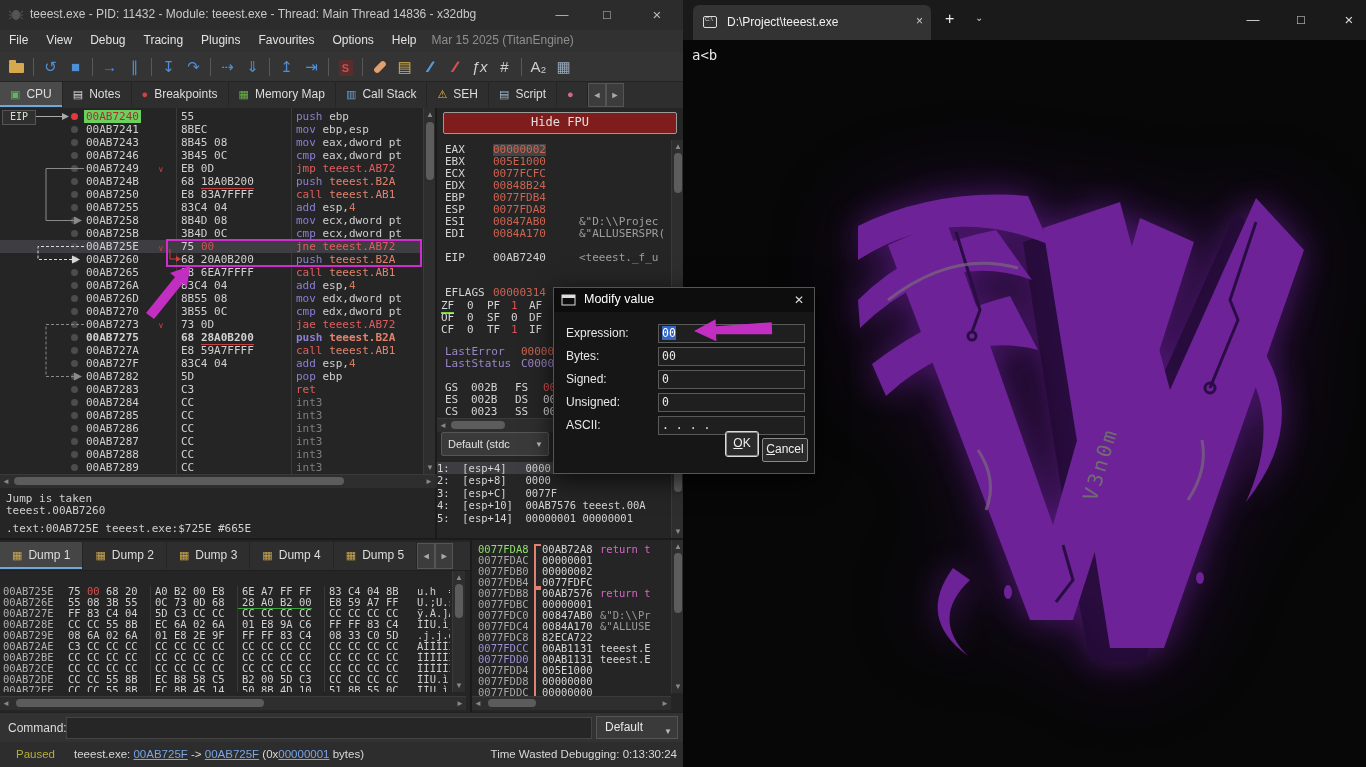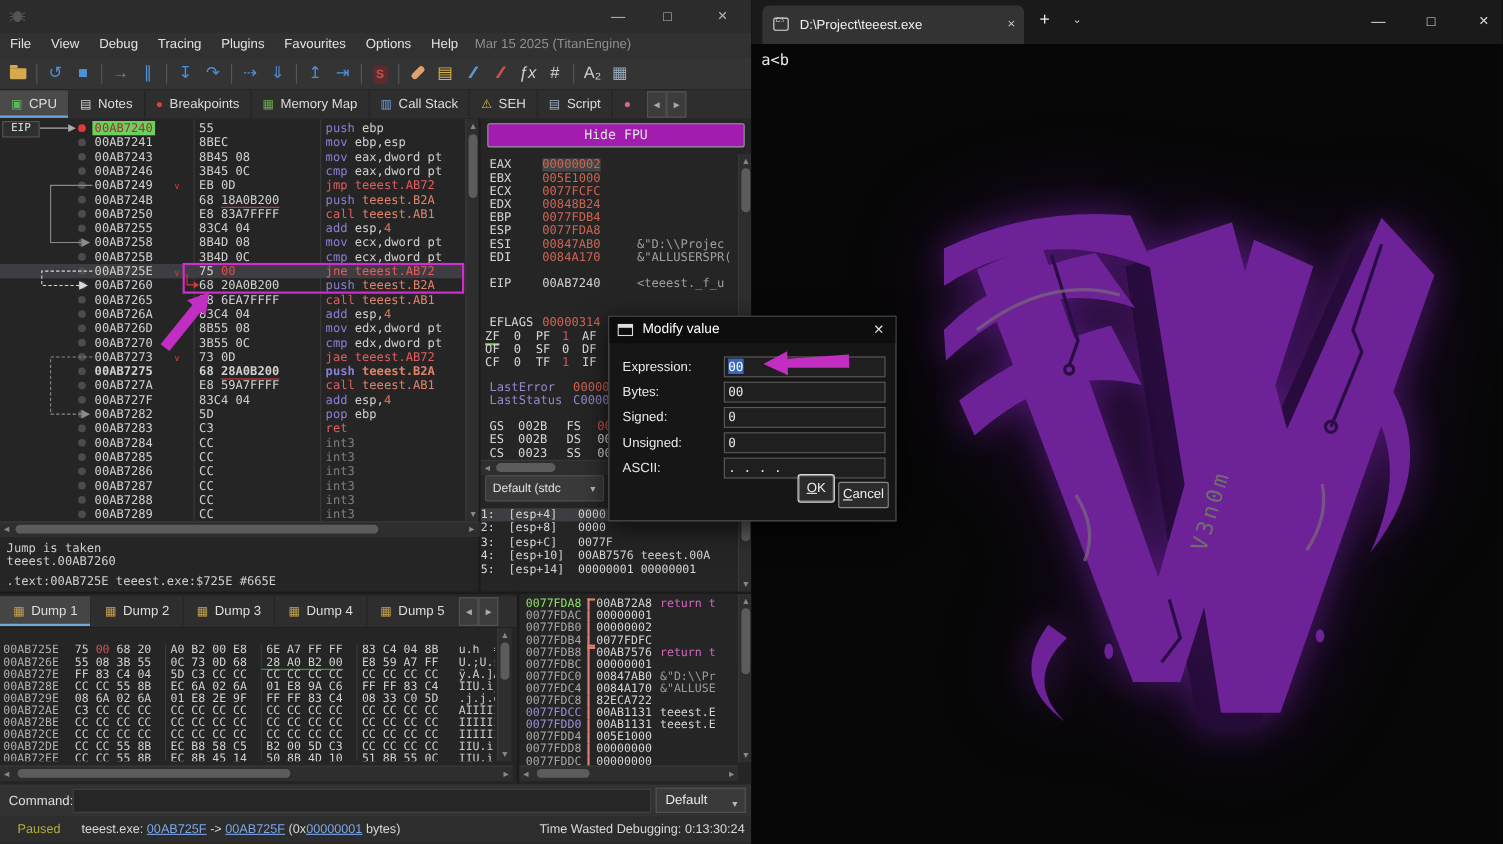--- a/index.html
+++ b/index.html
@@ -45,21 +45,21 @@
   .sb-v{position:absolute;width:12px;background:#2e2e2e;border-left:1px solid #3a3a3a;}
   .sb-h{position:absolute;height:13px;background:#2e2e2e;border-top:1px solid #3a3a3a;}
   .sb-th-v{position:absolute;left:2px;width:8px;border-radius:4px;background:#5c5c5c;}
   .sb-th-h{position:absolute;top:2px;height:8px;border-radius:4px;background:#5c5c5c;}
   .sb-ar{position:absolute;color:#888;font-size:8px;line-height:13px;width:12px;text-align:center;}
   #infobox{position:absolute;left:0;top:487px;width:435px;height:51px;background:#252526;border-right:2px solid #1b1b1b;border-top:1px solid #3a3a3a;font-family:"DejaVu Sans Mono",monospace;font-size:11px;color:#cfcfcf;}
   #infobox .l1{position:absolute;left:6px;top:4px;} #infobox .l2{position:absolute;left:6px;top:16px;}
   #infobox .l3{position:absolute;left:6px;top:34px;}
   
   #regs{position:absolute;left:437px;top:108px;width:246px;height:430px;background:#252526;overflow:hidden;}
-  #hidefpu{position:absolute;left:6px;top:4px;width:232px;height:20px;border:1px solid #9a9a9a;border-radius:2px;background:#a21caf;color:#e0e0e0;font:12px "DejaVu Sans Mono",monospace;text-align:center;line-height:19px;}
+  #hidefpu{position:absolute;left:6px;top:4px;width:232px;height:20px;border:1px solid #9a9a9a;border-radius:2px;background:#7f1d1d;color:#e0e0e0;font:12px "DejaVu Sans Mono",monospace;text-align:center;line-height:19px;}
   .rrow{position:absolute;left:0;width:246px;height:12px;font-family:"DejaVu Sans Mono",monospace;font-size:11px;line-height:12px;white-space:pre;color:#d5d5d5;}
   .rname{position:absolute;left:8px;color:#d5d5d5;}
   .rval{position:absolute;left:56px;color:#cc6452;}
   .rval.hl{background:#454545;}
   .rval.lt{color:#d0d0d0;}
   .rann{position:absolute;left:142px;color:#9f9f9f;width:104px;overflow:hidden;}
   .fpair{position:absolute;font-family:"DejaVu Sans Mono",monospace;font-size:11px;}
   .f1{color:#d65151;} .f0{color:#d5d5d5;}
   .zfu{border-bottom:2px solid #7ad24a;}
   .pname{color:#9a86c8;} .pval2{color:#9a86c8;}
@@ -132,20 +132,21 @@
 </style>
 </head>
 <body>
 
 <div id="app">
   <div id="titlebar">
     <svg class="abs" style="left:8px;top:8px" width="16" height="14">
       <ellipse cx="8" cy="7" rx="4" ry="5" fill="#555"></ellipse>
       <path d="M1,3 L5,6 M1,7 H4 M1,11 L5,8 M15,3 L11,6 M15,7 H12 M15,11 L11,8" stroke="#555" stroke-width="1" fill="none"></path>
     </svg>
+    <span class="ttl">teeest.exe - PID: 11432 - Module: teeest.exe - Thread: Main Thread 14836 - x32dbg</span>
     <span class="wbtn" style="left:545px">—</span>
     <span class="wbtn" style="left:590px">□</span>
     <span class="wbtn" style="left:640px;font-size:15px">×</span>
   </div>
   <div id="menubar"><span class="mitem">File</span><span class="mitem">View</span><span class="mitem">Debug</span><span class="mitem">Tracing</span><span class="mitem">Plugins</span><span class="mitem">Favourites</span><span class="mitem">Options</span><span class="mitem">Help</span><span class="mnote">Mar 15 2025 (TitanEngine)</span></div>
   <div id="toolbar"><span class="tbi"><span class="folder"></span></span><span class="tsep"></span><span class="tbi" style="color: rgb(79, 143, 214);">↺</span><span class="tbi" style="color: rgb(79, 143, 214);">■</span><span class="tsep"></span><span class="tbi" style="color: rgb(79, 143, 214);">→</span><span class="tbi" style="color: rgb(79, 143, 214);">∥</span><span class="tsep"></span><span class="tbi" style="color: rgb(79, 143, 214);">↧</span><span class="tbi" style="color: rgb(79, 143, 214);">↷</span><span class="tsep"></span><span class="tbi" style="color: rgb(79, 143, 214);">⇢</span><span class="tbi" style="color: rgb(79, 143, 214);">⇓</span><span class="tsep"></span><span class="tbi" style="color: rgb(79, 143, 214);">↥</span><span class="tbi" style="color: rgb(79, 143, 214);">⇥</span><span class="tsep"></span><span class="tbi"><span class="sbadge">S</span></span><span class="tsep"></span><span class="tbi"><span class="patch"></span></span><span class="tbi" style="color: rgb(217, 180, 74);">▤</span><span class="tbi" style="color: rgb(90, 154, 216); letter-spacing: -3px; font-weight: bold;">∕∕∕</span><span class="tbi" style="color: rgb(209, 80, 80); letter-spacing: -3px; font-weight: bold;">∕∕∕</span><span class="tbi" style="color: rgb(207, 207, 207); font-style: italic;">ƒx</span><span class="tbi" style="color: rgb(207, 207, 207);">#</span><span class="tsep"></span><span class="tbi" style="color: rgb(207, 207, 207);">A₂</span><span class="tbi" style="color: rgb(153, 170, 187);">▦</span></div>
   <div id="tabbar"><span class="tab active"><span class="ti" style="color: rgb(92, 184, 92);">▣</span><span>CPU</span></span><span class="tab"><span class="ti" style="color: rgb(216, 216, 216);">▤</span><span>Notes</span></span><span class="tab"><span class="ti" style="color: rgb(209, 66, 66);">●</span><span>Breakpoints</span></span><span class="tab"><span class="ti" style="color: rgb(106, 176, 76);">▦</span><span>Memory Map</span></span><span class="tab"><span class="ti" style="color: rgb(111, 159, 216);">▥</span><span>Call Stack</span></span><span class="tab"><span class="ti" style="color: rgb(224, 184, 74);">⚠</span><span>SEH</span></span><span class="tab"><span class="ti" style="color: rgb(159, 180, 200);">▤</span><span>Script</span></span><span class="tab" style="width: 10px;"><span class="ti" style="color: rgb(209, 106, 138);">●</span></span><span class="tscroll">◄</span><span class="tscroll">►</span></div>
 
   <div id="disasm">
     <div class="colsep" style="left:176px"></div>

